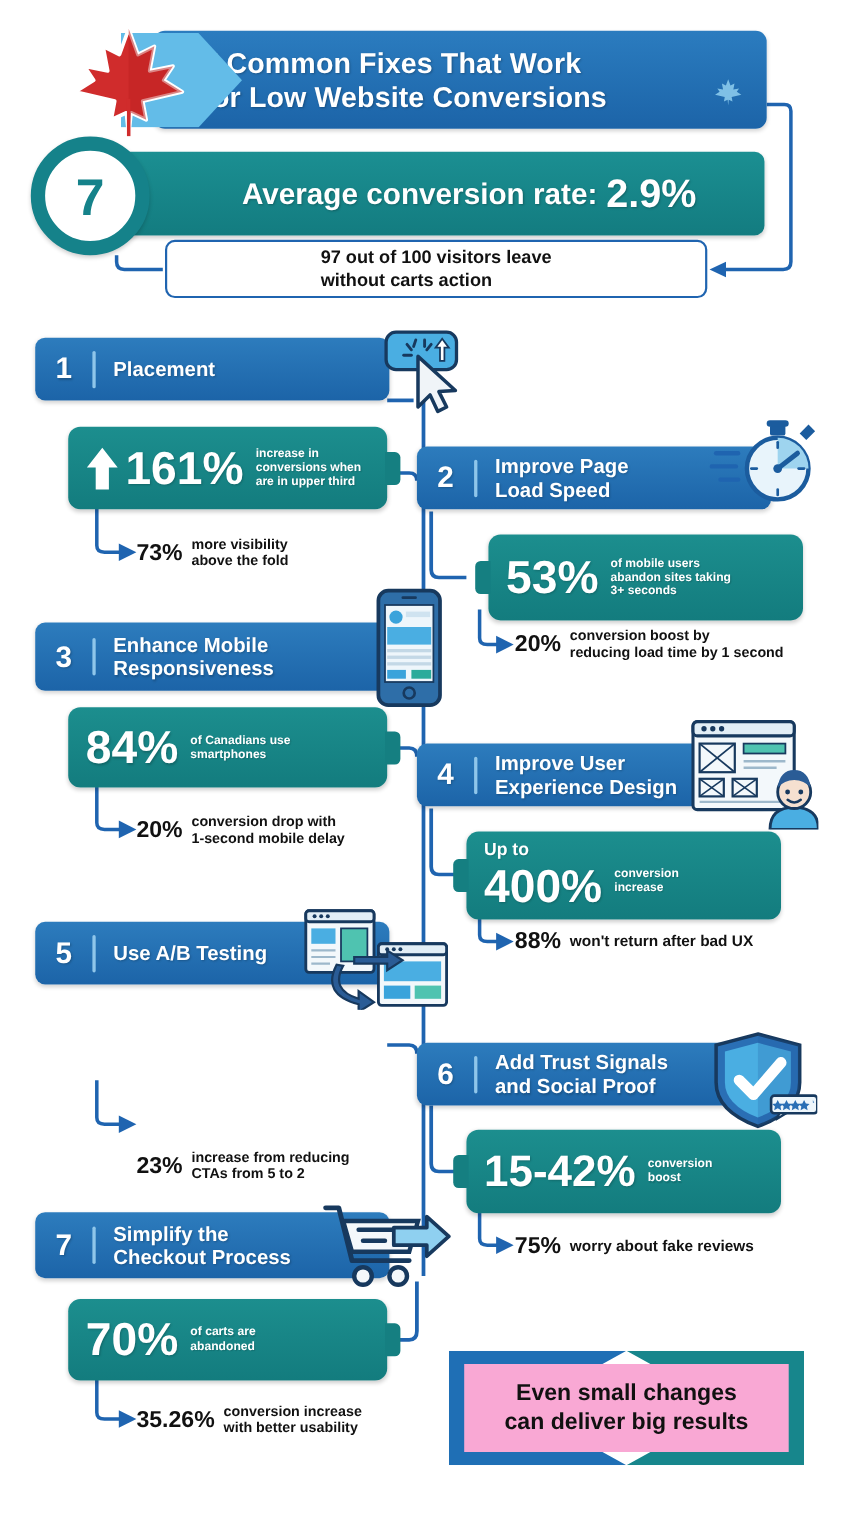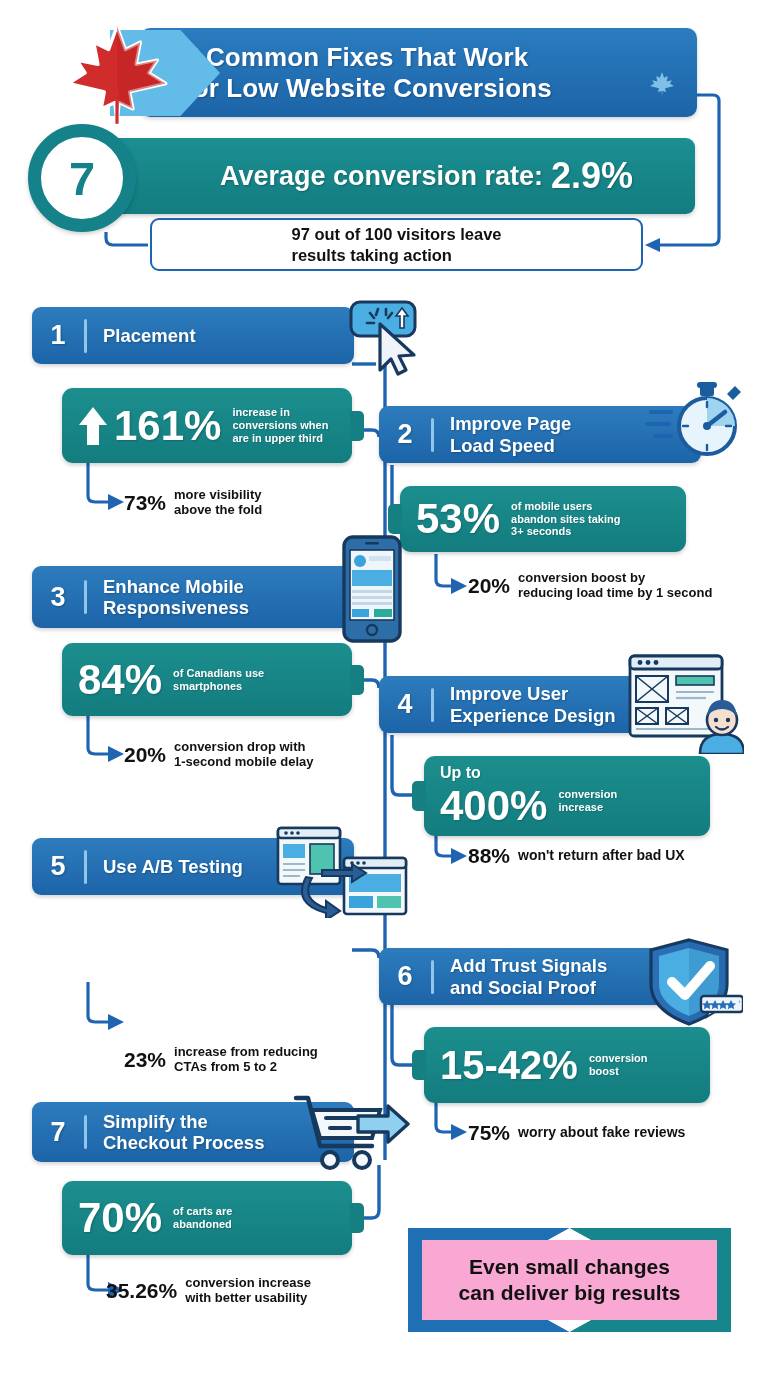--- a/index.html
+++ b/index.html
@@ -217,21 +217,21 @@
     <span class="avg-text">Average conversion rate:</span>
     <span class="avg-num">2.9%</span>
   </div>
   <div class="abs badge7">
     <span>7</span>
   </div>
 
   <div class="abs note-box">
     <span>
       <span>97 out of 100 visitors leave</span><br>
-      <span>results taking action</span>
+      <span>without carts action</span>
     </span>
   </div>
 
   <div class="abs step" style="left:32px; top:307px; width:322px;">
     <div class="num">1</div>
     <div class="bar"></div>
     <div class="lbl">
       <div>Placement</div>
     </div>
   </div>
@@ -293,21 +293,21 @@
     <line x1="62" y1="48" x2="80" y2="34" stroke="#1b5c9e" stroke-width="4.5" stroke-linecap="round"></line>
     <circle cx="62" cy="48" r="4" fill="#1b5c9e"></circle>
     <g stroke="#1b5c9e" stroke-width="2.4" stroke-linecap="round">
       <line x1="62" y1="24" x2="62" y2="29"></line>
         <line x1="62" y1="67" x2="62" y2="72"></line>
       <line x1="38" y1="48" x2="43" y2="48"></line>
         <line x1="81" y1="48" x2="86" y2="48"></line>
     </g>
   </svg>
 
-  <div class="abs tealcard" style="left:400px; top:486px; width:286px; height:66px;">
+  <div class="abs tealcard" style="left:444px; top:486px; width:286px; height:78px;">
     <div class="notch-l"></div>
     <span class="big" style="font-size:42px;">53%</span>
     <span class="desc">
       <span>of mobile users</span><br>
       <span>abandon sites taking</span><br>
       <span>3+ seconds</span>
     </span>
   </div>
 
   <div class="abs substat" style="left:468px; top:570px;">
@@ -520,21 +520,21 @@
 
   <div class="abs tealcard" style="left:62px; top:1181px; width:290px; height:74px;">
     <span class="big" style="font-size:42px;">70%</span>
     <span class="desc">
       <span>of carts are</span><br>
       <span>abandoned</span>
     </span>
     <div class="notch"></div>
   </div>
 
-  <div class="abs substat" style="left:106px; top:1275px;">
+  <div class="abs substat" style="left:124px; top:1275px;">
     <span class="pct">35.26%</span>
     <span class="txt">
       <span>conversion increase</span><br>
       <span>with better usability</span>
     </span>
   </div>
 
   <div class="abs footer">
     <div class="frame-l"></div>
     <div class="frame-r"></div>

